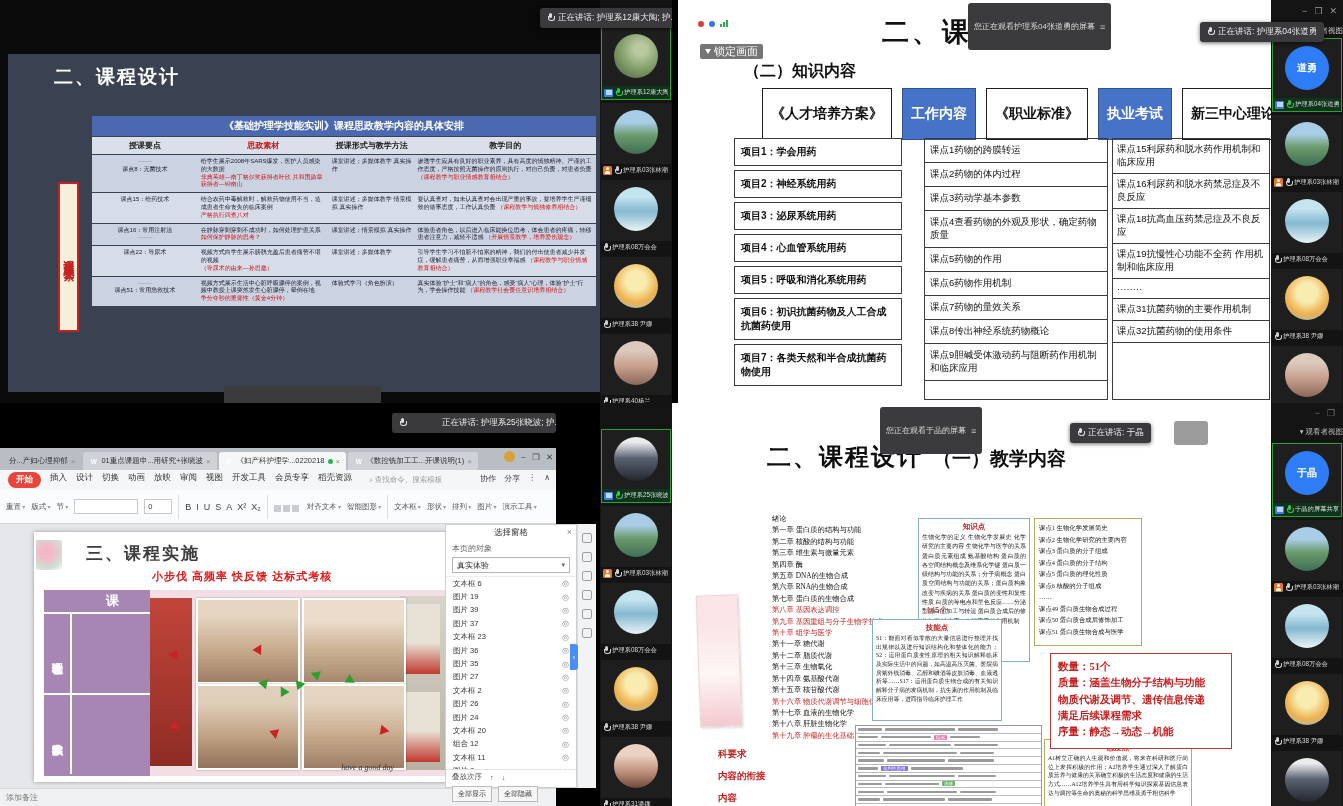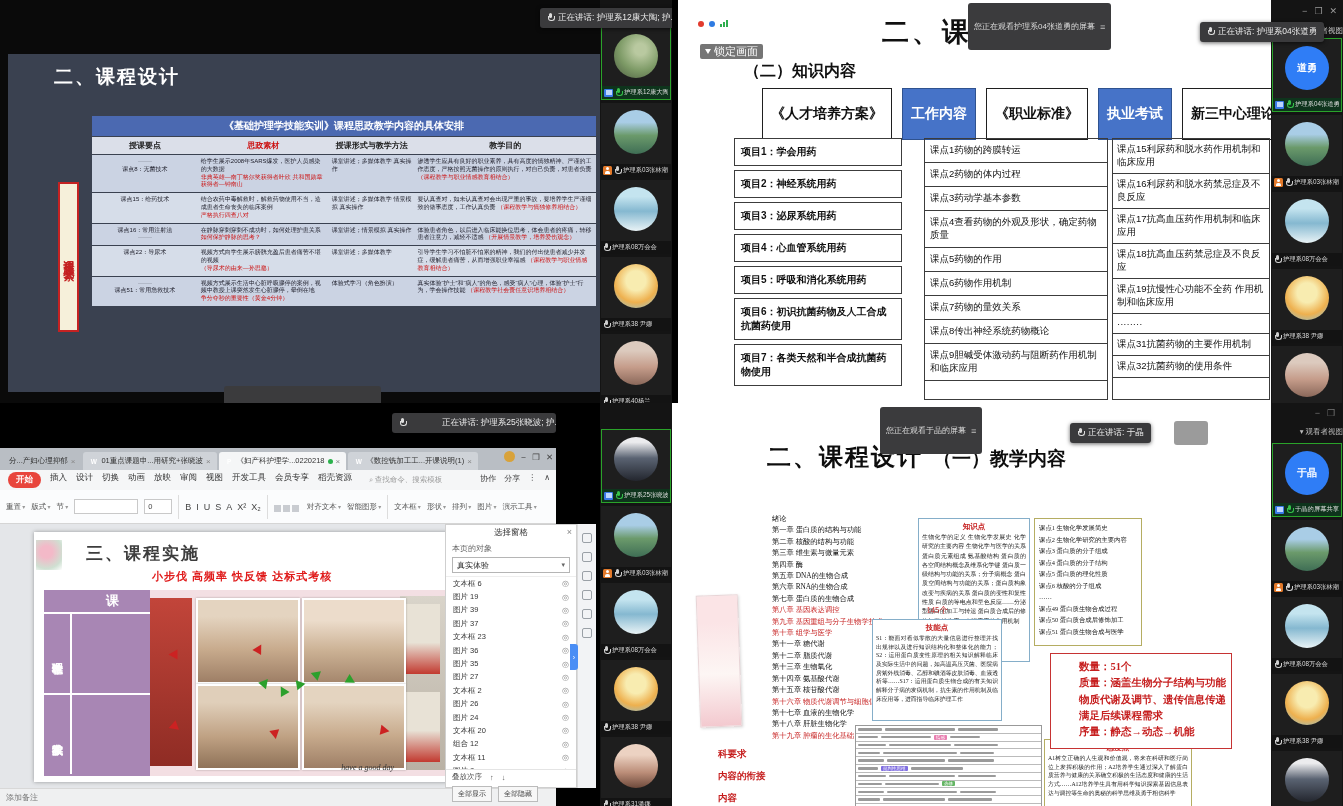--- a/index.html
+++ b/index.html
@@ -179,21 +179,21 @@
   .kbox{position:absolute;left:246px;top:115px;width:112px;height:144px;border:1px solid #85aec9;padding:3px;box-sizing:border-box;background:#fff;overflow:hidden;}
   .kbox-t{font-size:7.5px;color:#c61f1f;font-weight:bold;text-align:center;margin-bottom:1px;}
   .ktext{font-size:6px;line-height:1.55;color:#222;text-align:justify;font-family:"Liberation Serif",serif;}
   .pbox{position:absolute;left:362px;top:115px;width:108px;height:128px;border:1px solid #b5ad62;padding:3px 4px;box-sizing:border-box;background:#fff;overflow:hidden;}
   .pt-item{font-size:6.4px;line-height:1.8;color:#222;font-family:"Liberation Serif",serif;white-space:nowrap;}
   .cnt{position:absolute;font-size:8.5px;font-weight:normal;color:#c61f1f;text-align:center;font-family:"Liberation Serif",serif;}
   .sbox{position:absolute;left:200px;top:216px;width:130px;height:102px;border:1px solid #85aec9;padding:3px;box-sizing:border-box;background:#fff;overflow:hidden;}
   .abox{position:absolute;left:372px;top:336px;width:148px;height:70px;border:1px solid #b5ad62;padding:3px;box-sizing:border-box;background:#fff;overflow:hidden;}
   .stext{font-size:5.8px;line-height:1.5;color:#222;text-align:justify;font-family:"Liberation Serif",serif;}
   .sumbox{position:absolute;left:378px;top:250px;width:182px;height:96px;border:1.5px solid #c63333;padding:5px 7px;box-sizing:border-box;background:#fff;}
-  .sumline{font-size:10.5px;font-weight:bold;color:#c61f1f;line-height:1.55;font-family:"Liberation Serif",serif;white-space:nowrap;margin-left:21px;}
+  .sumline{font-size:10.5px;font-weight:bold;color:#c61f1f;line-height:1.55;font-family:"Liberation Serif",serif;white-space:nowrap;}
   .minitable{position:absolute;left:183px;top:322px;width:185px;height:81px;border:1px solid #999;background:#fff;overflow:hidden;}
   .mt-row{height:6.8px;border-bottom:0.5px solid #bbb;display:flex;align-items:center;gap:3px;padding:0 2px;}
   .mt-row i{display:block;height:2.5px;background:#9a9a9a;border-radius:1px;}
   .mtag{font-size:4.5px;color:#fff;padding:0 2px;border-radius:1px;white-space:nowrap;}
   .mtag.pk{background:#e87fb0;} .mtag.bl{background:#7f6ee0;} .mtag.gr{background:#64b564;}
   .blob{position:absolute;width:34px;height:24px;background:#8a8a8a;border-radius:3px;opacity:.85;z-index:31;}
 </style>
 </head>
 <body>
 
@@ -414,21 +414,20 @@
         <div class="mid-cell">课点5药物的作用</div>
         <div class="mid-cell">课点6药物作用机制</div>
         <div class="mid-cell">课点7药物的量效关系</div>
         <div class="mid-cell">课点8传出神经系统药物概论</div>
         <div class="mid-cell">课点9胆碱受体激动药与阻断药作用机制和临床应用</div>
       </div>
     <div class="s2-col right-col">
 
     <div class="right-cell" able="false">课点15利尿药和脱水药作用机制和临床应用</div>
         <div class="right-cell" able="false">课点16利尿药和脱水药禁忌症及不良反应</div>
-        <div class="right-cell" able="false">课点17抗高血压药作用机制和临床应用</div>
         <div class="right-cell" able="false">课点18抗高血压药禁忌症及不良反应</div>
         <div class="right-cell" able="false">课点19抗慢性心功能不全药 作用机制和临床应用</div>
         <div class="right-cell" able="false">········</div>
         <div class="right-cell" able="false">课点31抗菌药物的主要作用机制</div>
         <div class="right-cell" able="false">课点32抗菌药物的使用条件</div>
       </div>
 
     <aside class="sidebar" style="padding-top:38px;box-sizing:border-box;">
 
     <div class="tile av-blue share">

